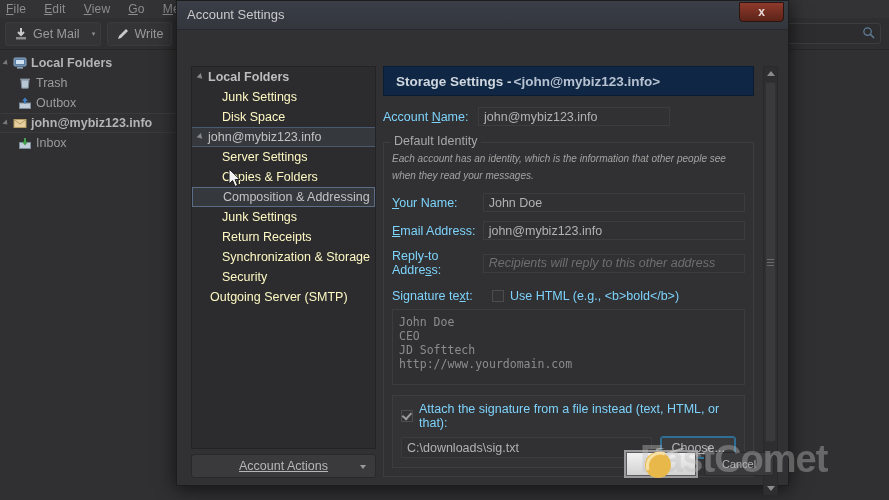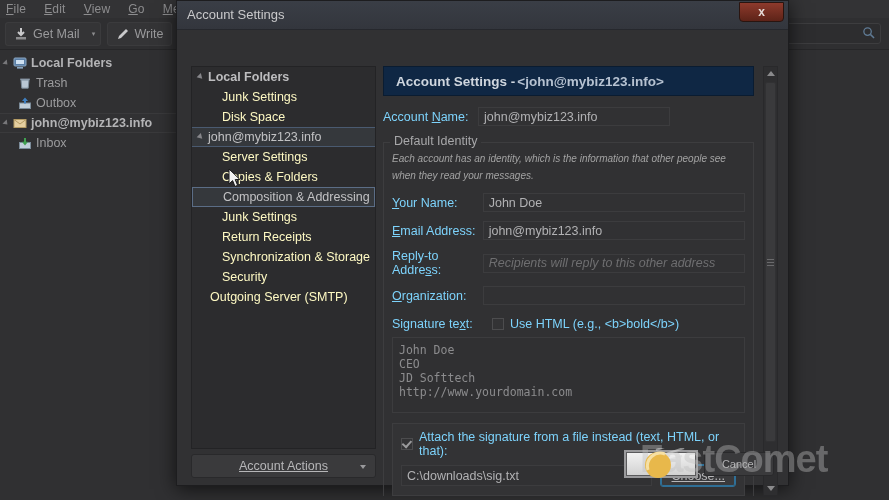--- a/index.html
+++ b/index.html
@@ -405,21 +405,21 @@
       </div>
 
       <div id="acct-actions">
         <span><u>Account Actions</u></span>
         <span class="caret"></span>
       </div>
 
       <div id="right-pane">
 
         <div id="pane-header">
-          <span>Account Settings - </span>
+          <span>Storage Settings - </span>
           <span class="addr">&lt;john@mybiz123.info&gt;</span>
         </div>
 
         <div class="row" style="margin-top:11px">
           <div class="lbl" style="width:95px">Account <u>N</u>ame:</div>
           <div class="field" style="width:192px">john@mybiz123.info</div>
         </div>
 
         <div class="groupbox">
           <span class="gline-l"></span>
@@ -431,24 +431,20 @@
             <div class="lbl" style="width:100px"><u>Y</u>our Name:</div>
             <div class="field" style="width:288px">John Doe</div>
           </div>
           <div class="row">
             <div class="lbl" style="width:100px"><u>E</u>mail Address:</div>
             <div class="field" style="width:288px">john@mybiz123.info</div>
           </div>
           <div class="row">
             <div class="lbl" style="width:100px">Reply-to Addre<u>s</u>s:</div>
             <div class="field ph" style="width:288px">Recipients will reply to this other address</div>
-          </div>
-          <div class="row">
-            <div class="lbl" style="width:100px"><u>O</u>rganization:</div>
-            <div class="field" style="width:288px"></div>
           </div>
 
           <div class="row" style="margin-top:12px">
             <div class="lbl" style="width:100px">Signature te<u>x</u>t:</div>
             <span class="chk"></span>
             <span class="lbl">Use HTML (e.g., &lt;b&gt;bold&lt;/b&gt;)</span>
           </div>
 
           <div id="sig-box">John Doe
 CEO

